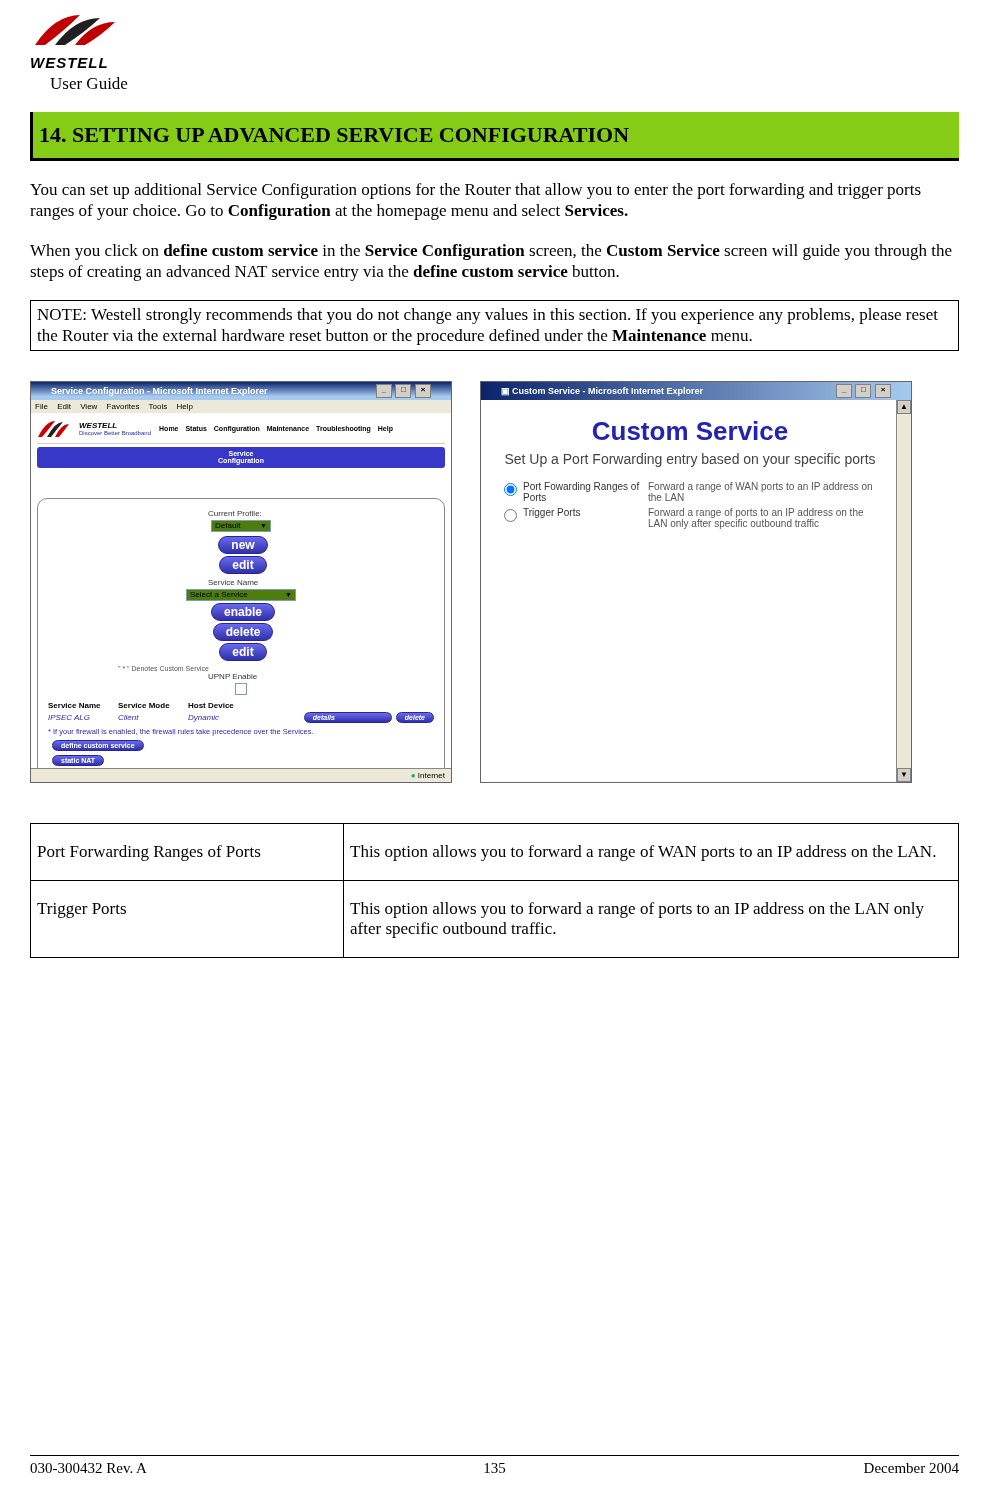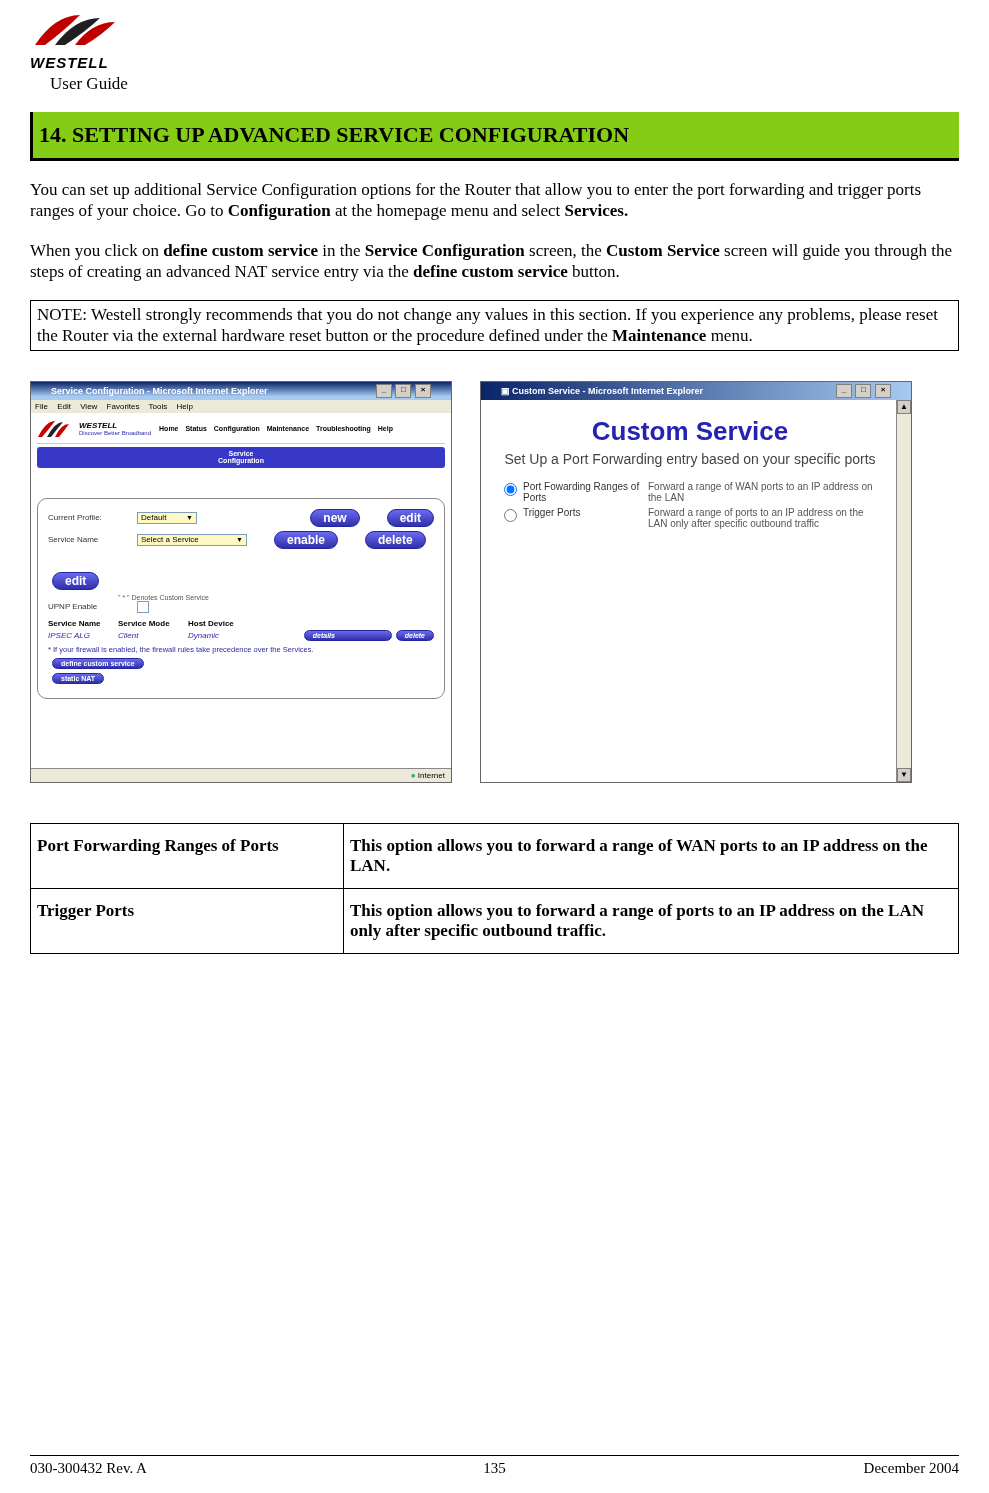--- a/index.html
+++ b/index.html
@@ -139,25 +139,25 @@
       text-align: center;
       line-height: 1.1;
     }
     .config-card {
       border: 1px solid #888;
       border-radius: 10px;
       margin-top: 30px;
       padding: 10px 10px 14px 10px;
       font-size: 8px;
     }
-    .cfg-row { display: flex; align-items: center; margin-bottom: 4px; gap: 23px; flex-wrap: wrap;}
+    .cfg-row { display: flex; align-items: center; margin-bottom: 4px; gap: 2px; flex-wrap: wrap; flex-direction: column;}
     .cfg-label { width: 66px; color: #333; }
     .sel {
       border: 1px solid #7f9db9;
-      background: #fef9c3;
+      background: #4d7c0f;
       height: 12px;
       padding: 0 3px;
       font-size: 8px;
       display: inline-flex;
       align-items: center;
       justify-content: space-between;
       box-sizing: border-box;
     }
     .sel .caret { font-size: 7px; color: #000; margin-left: 4px;}
     .pill-btn {
@@ -229,23 +229,22 @@
     .scrollbar-right .arrow.bot { position: absolute; bottom: 0; left: 0; }
     
     .def-table {
       border-collapse: collapse;
       width: 100%;
       margin-top: 40px;
       font-size: 17px;
     }
     .def-table td {
       border: 1px solid #000;
-      padding: 12px 6px;
+      padding: 18px 6px;
       vertical-align: top;
-      font-weight: bold;
     }
     .def-table td:first-child { width: 300px; }
     .footer {
       position: absolute;
       bottom: 16px;
       left: 30px;
       right: 30px;
       border-top: 1px solid #000;
       display: flex;
       justify-content: space-between;

